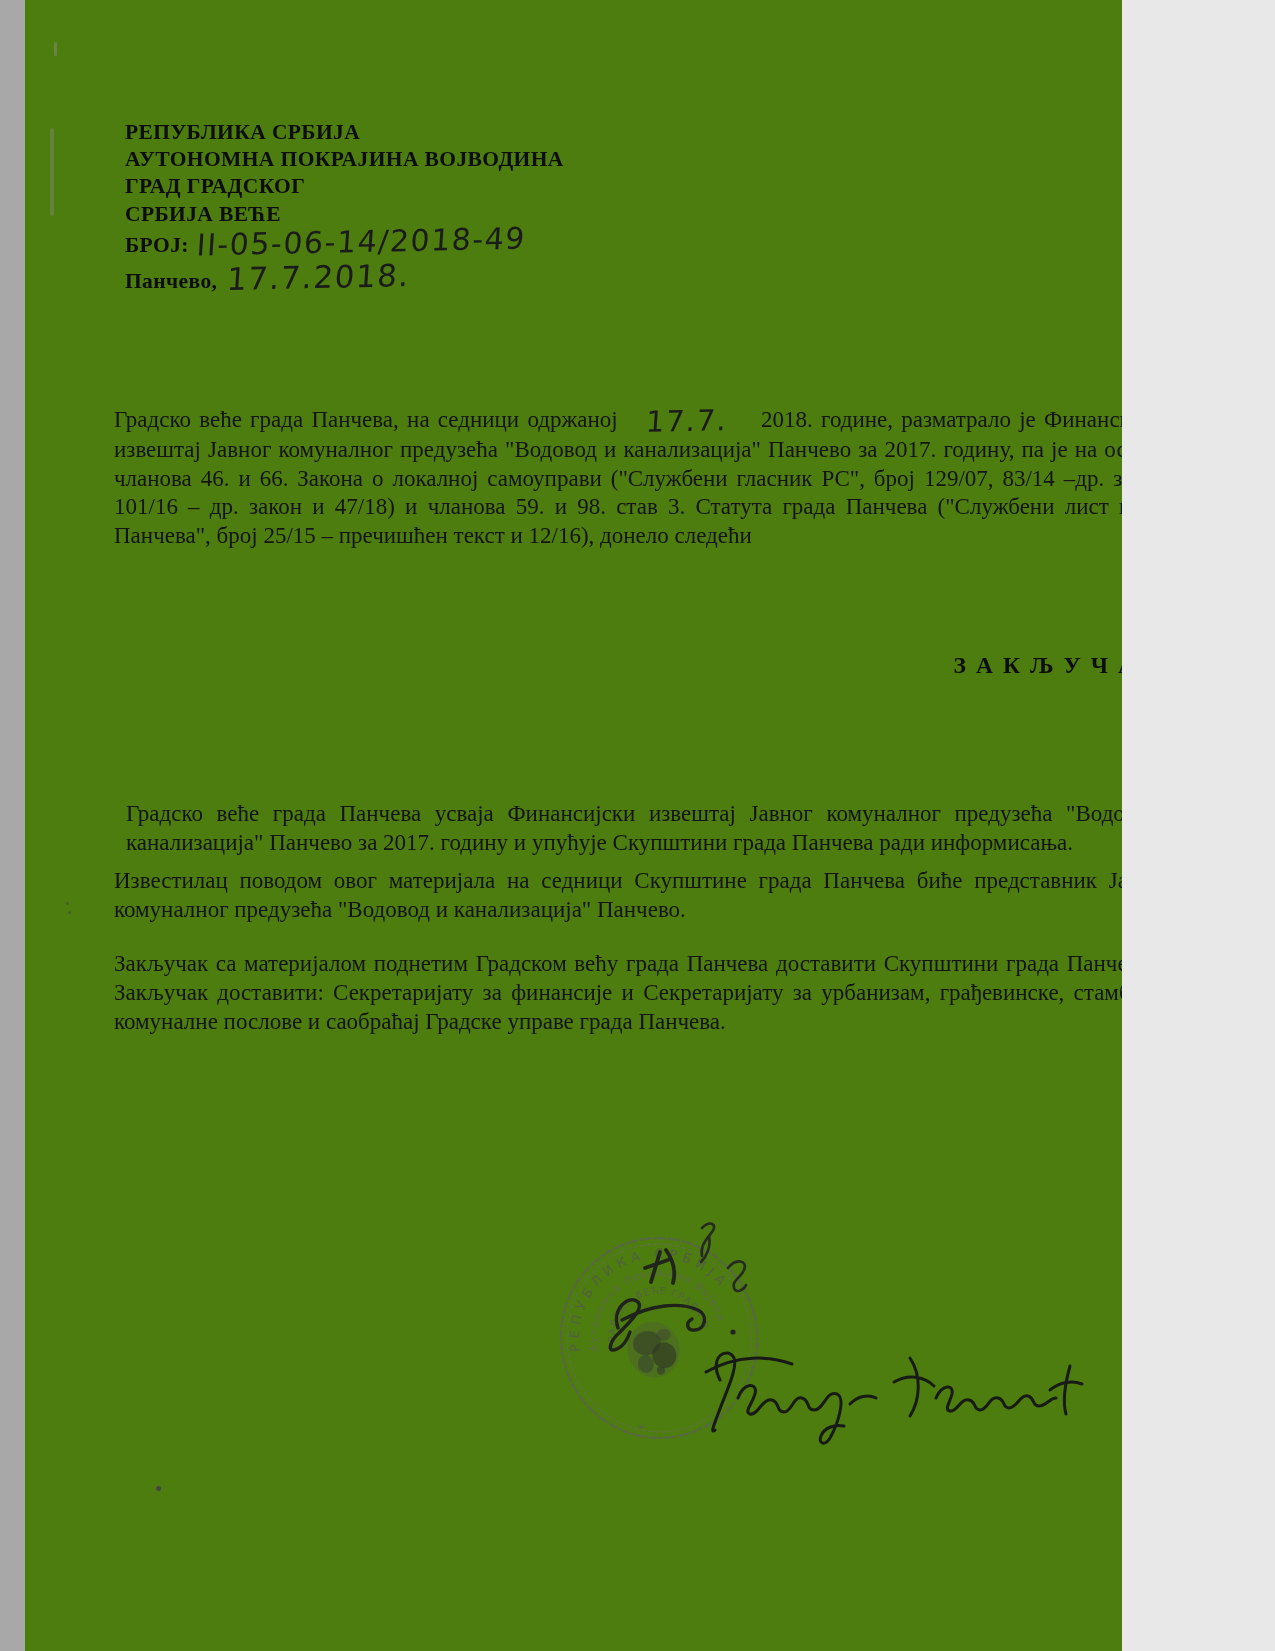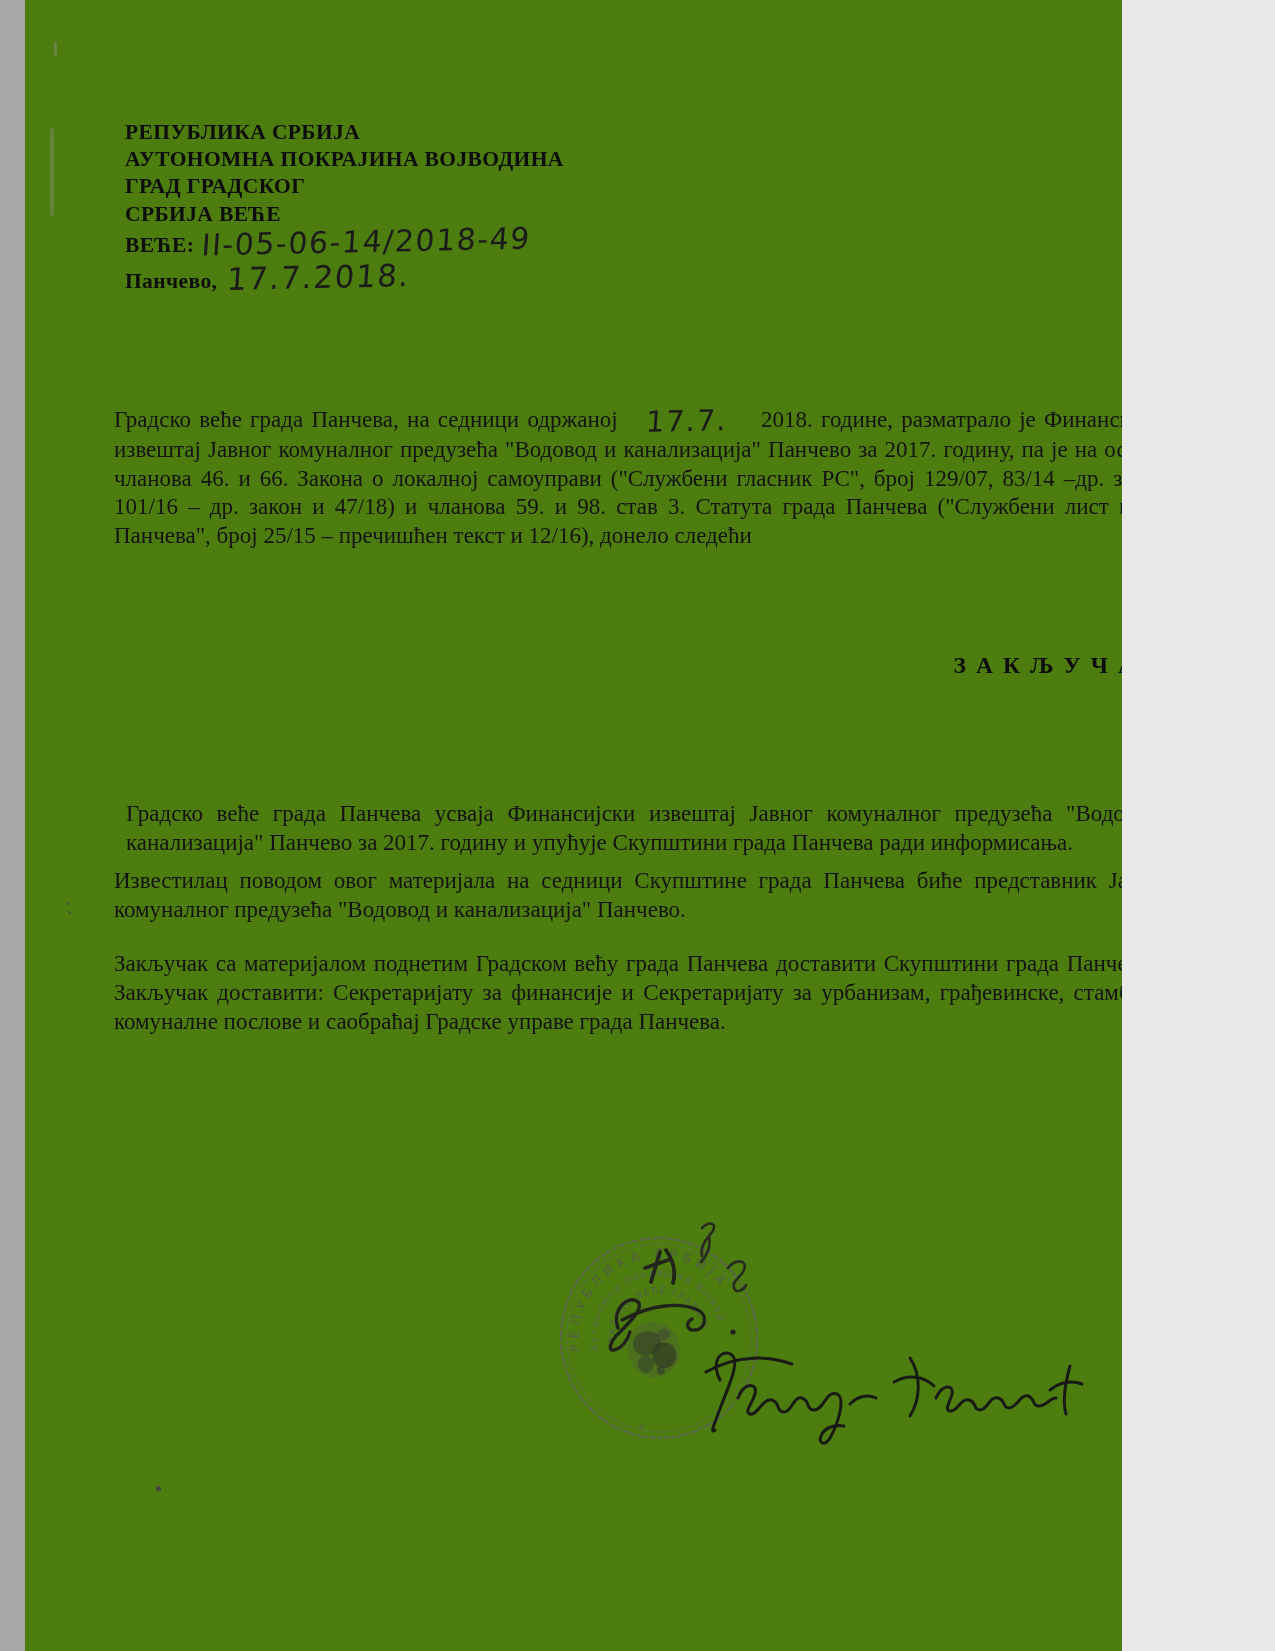--- a/index.html
+++ b/index.html
@@ -73,21 +73,21 @@
   <div class="speck" style="left:156px;top:1486px;width:5px;height:5px;"></div>
   <div class="speck" style="left:1244px;top:8px;width:4px;height:4px;opacity:.6;"></div>
   <div class="speck" style="left:1248px;top:24px;width:3px;height:3px;opacity:.5;"></div>
 
   <div class="letterhead">
     <div>РЕПУБЛИКА СРБИЈА</div>
     <div>АУТОНОМНА ПОКРАЈИНА ВОЈВОДИНА</div>
     <div>ГРАД ГРАДСКОГ</div>
     <div>СРБИЈА ВЕЋЕ</div>
     <div class="lh-row" style="height:36px;">
-      <span>ВЕЋЕ:</span>
+      <span>БРОЈ:</span>
       <span class="handwriting hw-number">II-05-06-14/2018-49</span>
     </div>
     <div class="lh-row" style="height:38px;">
       <span>Панчево,</span>
       <span class="handwriting hw-date">17.7.2018.</span>
     </div>
   </div>
 
   <p class="para" style="top:406px;margin:0;"><span>Градско веће града Панчева, на седници одржаној</span><span class="handwriting hw-inline">17.7.</span><span>2018. године, разматрало је Финансијски извештај Јавног комуналног предузећа "Водовод и канализација" Панчево за 2017. годину, па је на основу чланова 46. и 66. Закона о локалној самоуправи ("Службени гласник РС", број 129/07, 83/14 –др. закон, 101/16 – др. закон и 47/18) и чланова 59. и 98. став 3. Статута града Панчева ("Службени лист града Панчева", број 25/15 – пречишћен текст и 12/16), донело следећи</span></p>
 

